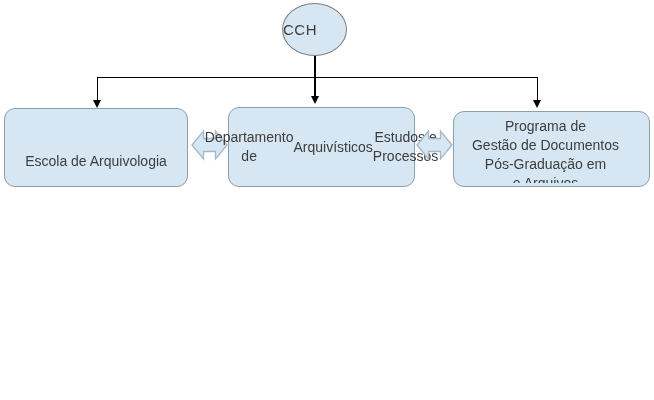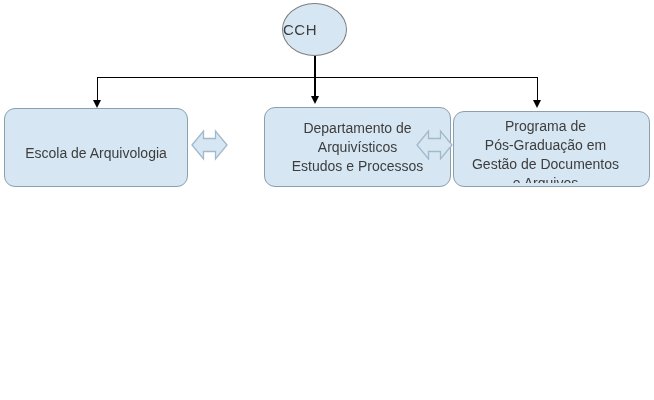--- a/index.html
+++ b/index.html
@@ -24,25 +24,25 @@
     border-radius: 11px;
     box-sizing: border-box;
     color: var(--text-color);
     font-size: 14px;
     line-height: 19px;
     text-align: center;
   }
   #node-escola {
     left: 4px; top: 108px; width: 184px; height: 79px;
     display: flex; align-items: flex-end; justify-content: center;
-    padding-bottom: 23px;
+    padding-bottom: 15px;
   }
   #node-departamento {
     left: 228px; top: 107px; width: 187px; height: 80px;
-    display: flex; flex-direction: column; align-items: center; justify-content: center; margin-left: 36px;
+    display: flex; flex-direction: row; align-items: center; justify-content: center;
   }
   #node-programa {
     left: 453px; top: 111px; width: 197px; height: 76px;
   }
   #node-programa .clip-frame {
     position: absolute;
     left: 2px; right: 14px; top: 5px; height: 66px;
     overflow: hidden;
   }
   .node-line { display: block; }
@@ -130,19 +130,19 @@
 
   <div class="dbl-arrow" id="dbl-arrow-2">
     <svg width="37" height="38" viewBox="0 0 37 38">
       <polygon points="1,19 12.5,5 12.5,12.5 24.5,12.5 24.5,5 36,19 24.5,33 24.5,25.5 12.5,25.5 12.5,33"></polygon>
     </svg>
   </div>
 
   <div class="node-box" id="node-programa">
     <div class="clip-frame">
       <span class="node-line">Programa de</span>
+      <span class="node-line">Gestão de Documentos</span>
       <span class="node-line">Pós-Graduação em</span>
-      <span class="node-line">Gestão de Documentos</span>
       <span class="node-line">e Arquivos</span>
     </div>
   </div>
 
 </div>
 
 </body></html>

